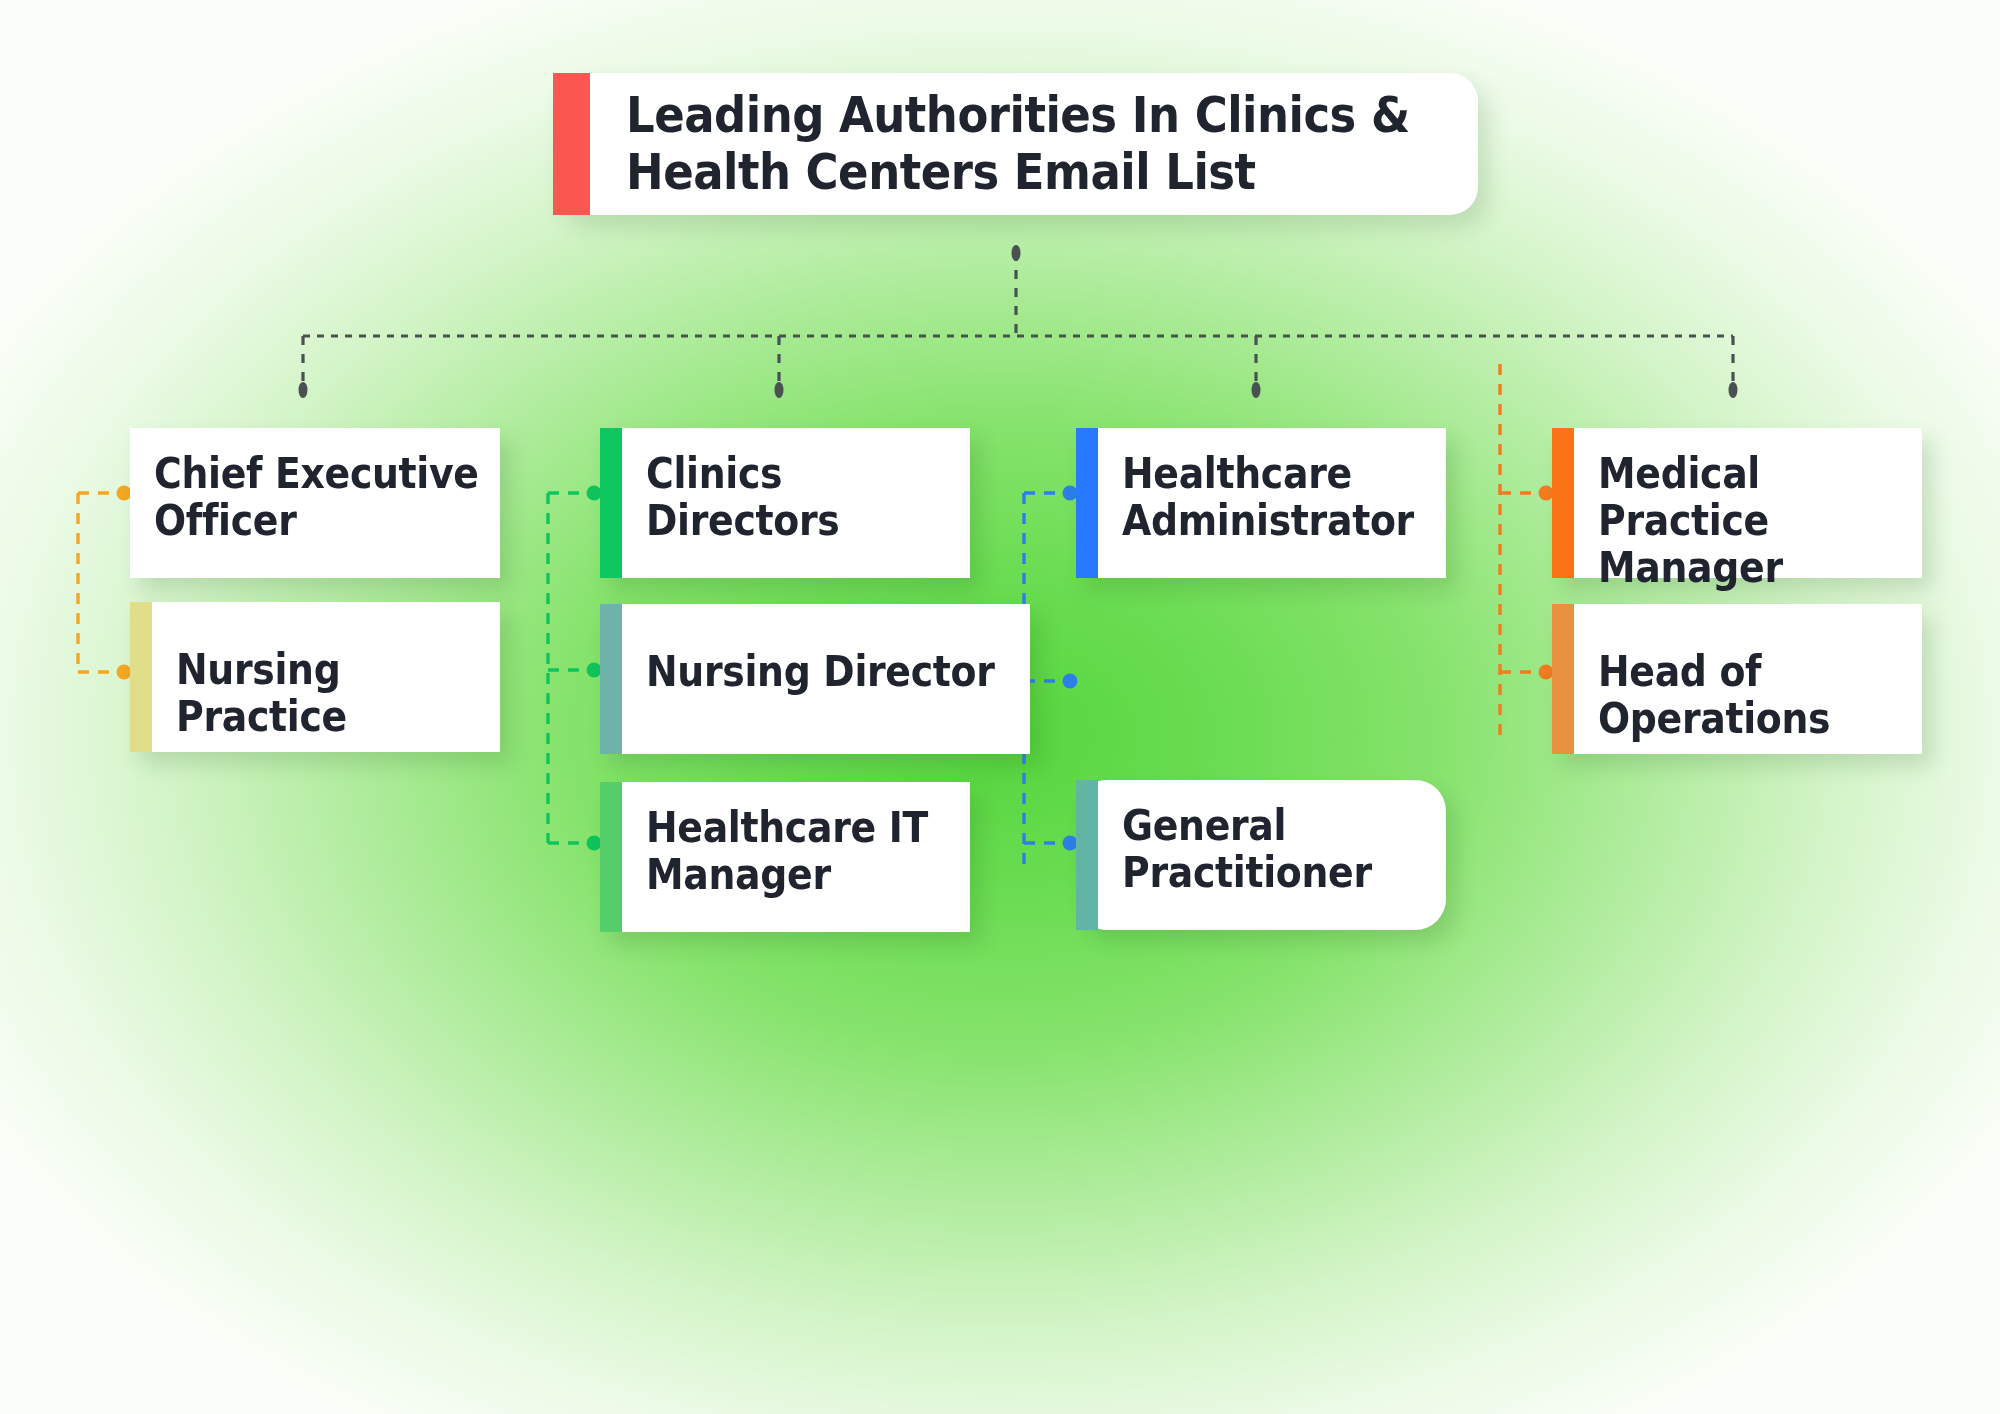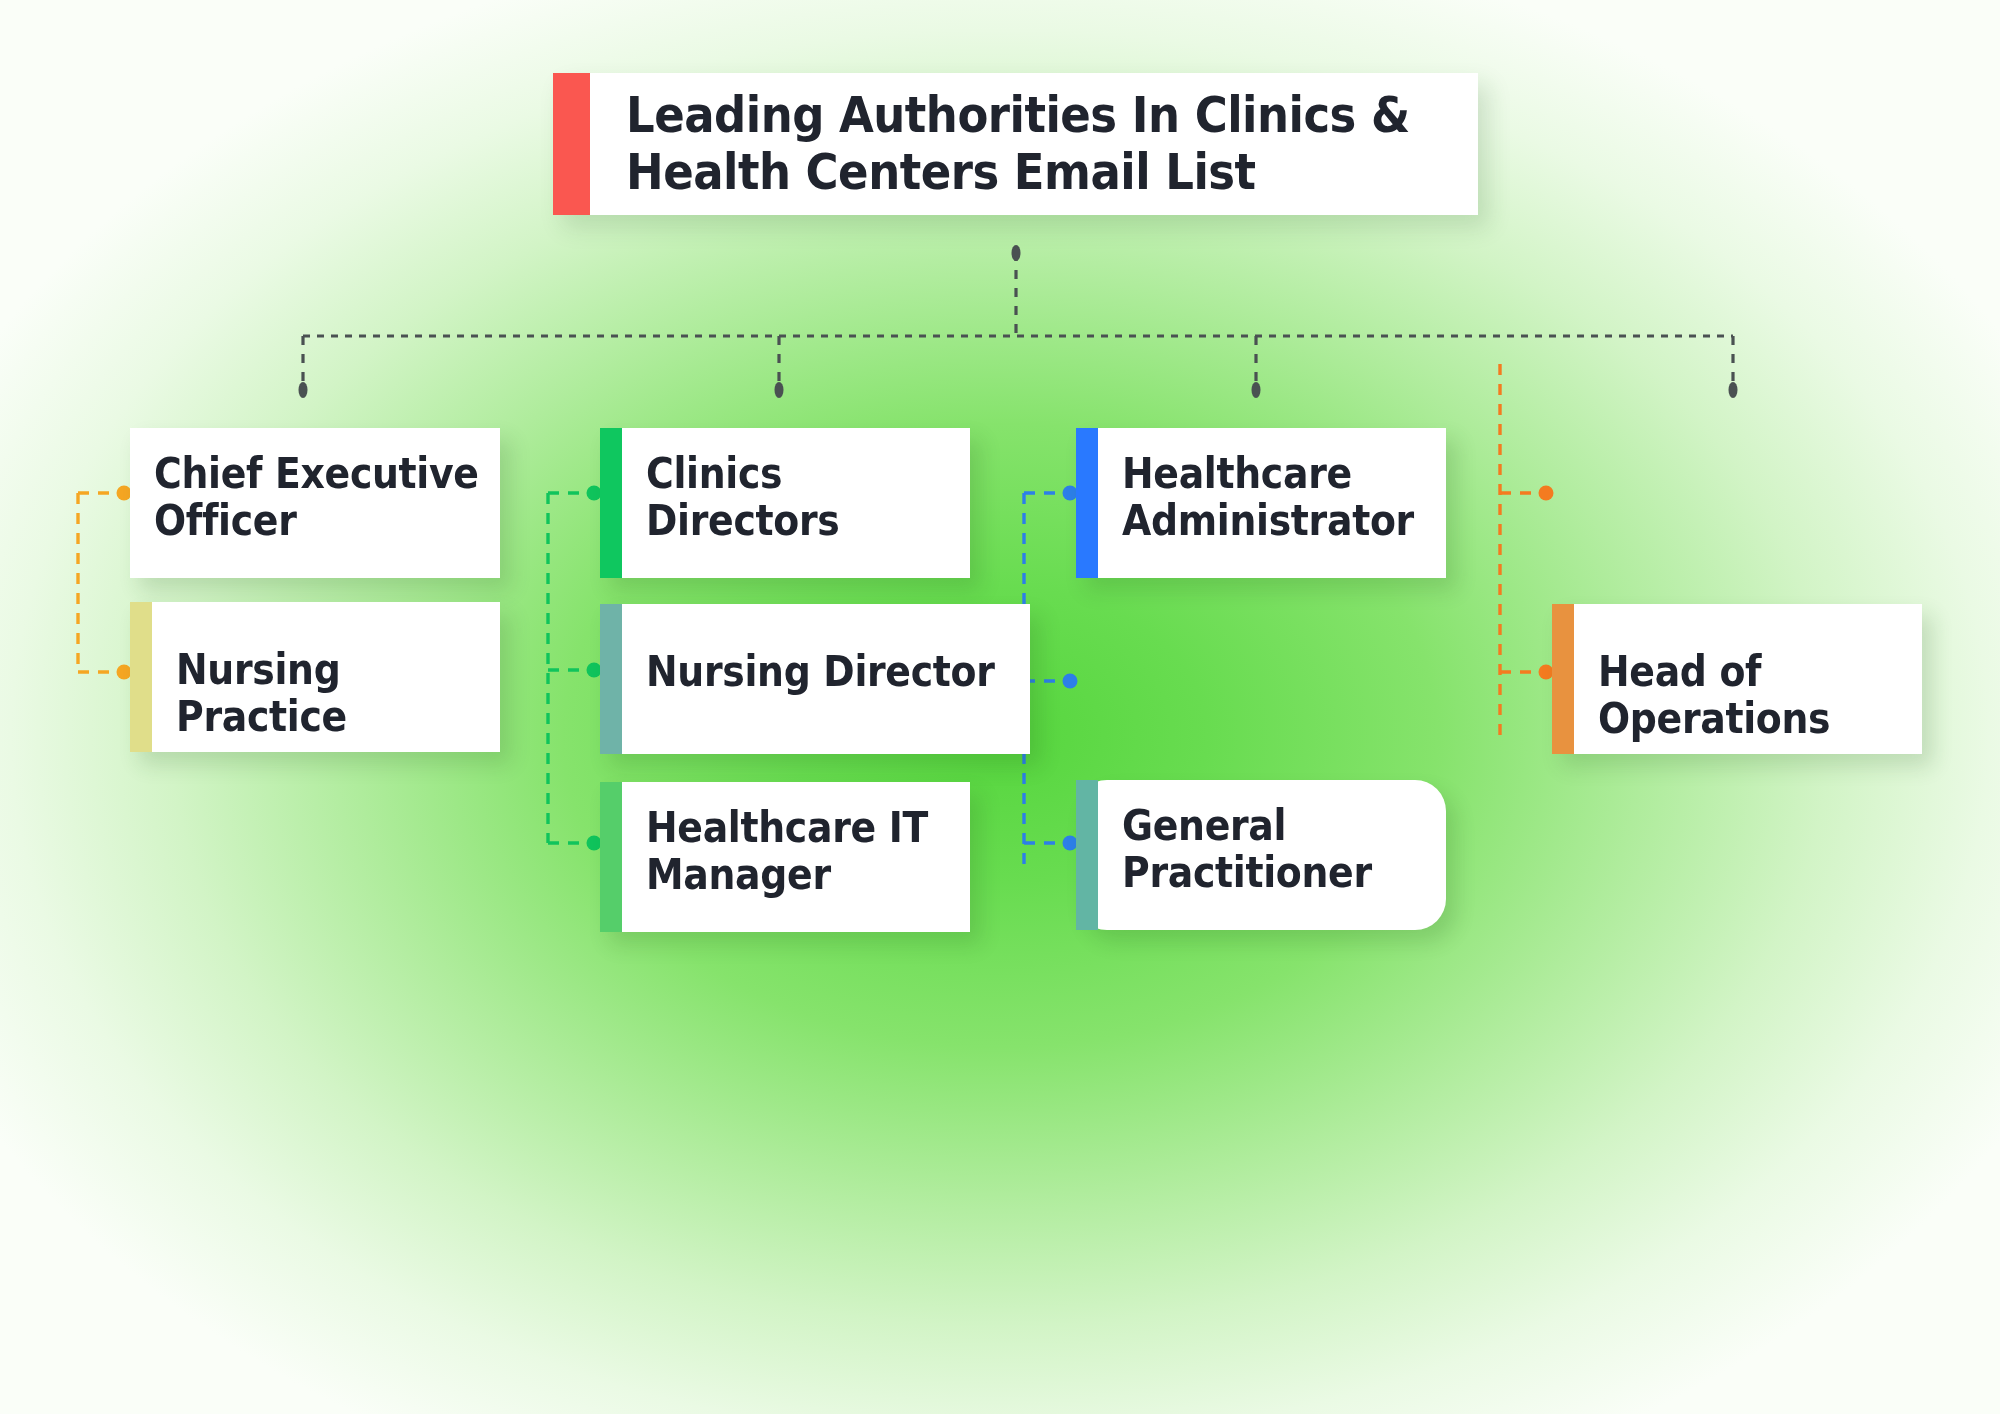--- a/index.html
+++ b/index.html
@@ -67,20 +67,21 @@
   
   #title-card {
     position: absolute;
     left: 553px;
     top: 73px;
     width: 925px;
     height: 142px;
     display: flex;
     background: #FFFFFF;
     box-shadow: 10px 12px 22px rgba(30, 80, 25, 0.15);
+    border-radius: 28px;
   }
   #title-card .bar {
     width: 37px;
     background: #FA5750;
     align-self: stretch;
     flex: 0 0 auto;
   }
   #title-card .title-text {
     flex: 1 1 auto;
     display: flex;
@@ -189,19 +190,23 @@
     <div class="bar" style="background:#2979FF;"></div>
     <div class="card-label">Healthcare Administrator</div>
   </div>
 
 
   <div class="card" style="left:1076px; top:780px; width:370px; height:150px;border-radius:31px;">
     <div class="bar" style="background:#62B5A4;"></div>
     <div class="card-label">General Practitioner</div>
   </div>
 
+  <div class="card" style="left:1552px; top:428px; width:370px; height:150px;">
+    <div class="bar" style="background:#FA7317;"></div>
+    <div class="card-label">Medical Practice Manager</div>
+  </div>
 
   <div class="card" style="left:1552px; top:604px; width:370px; height:150px;">
     <div class="bar" style="background:#E8923F;"></div>
     <div class="card-label" style="padding-top:44px;">Head of Operations</div>
   </div>
 
 </div>
 
 </body></html>

